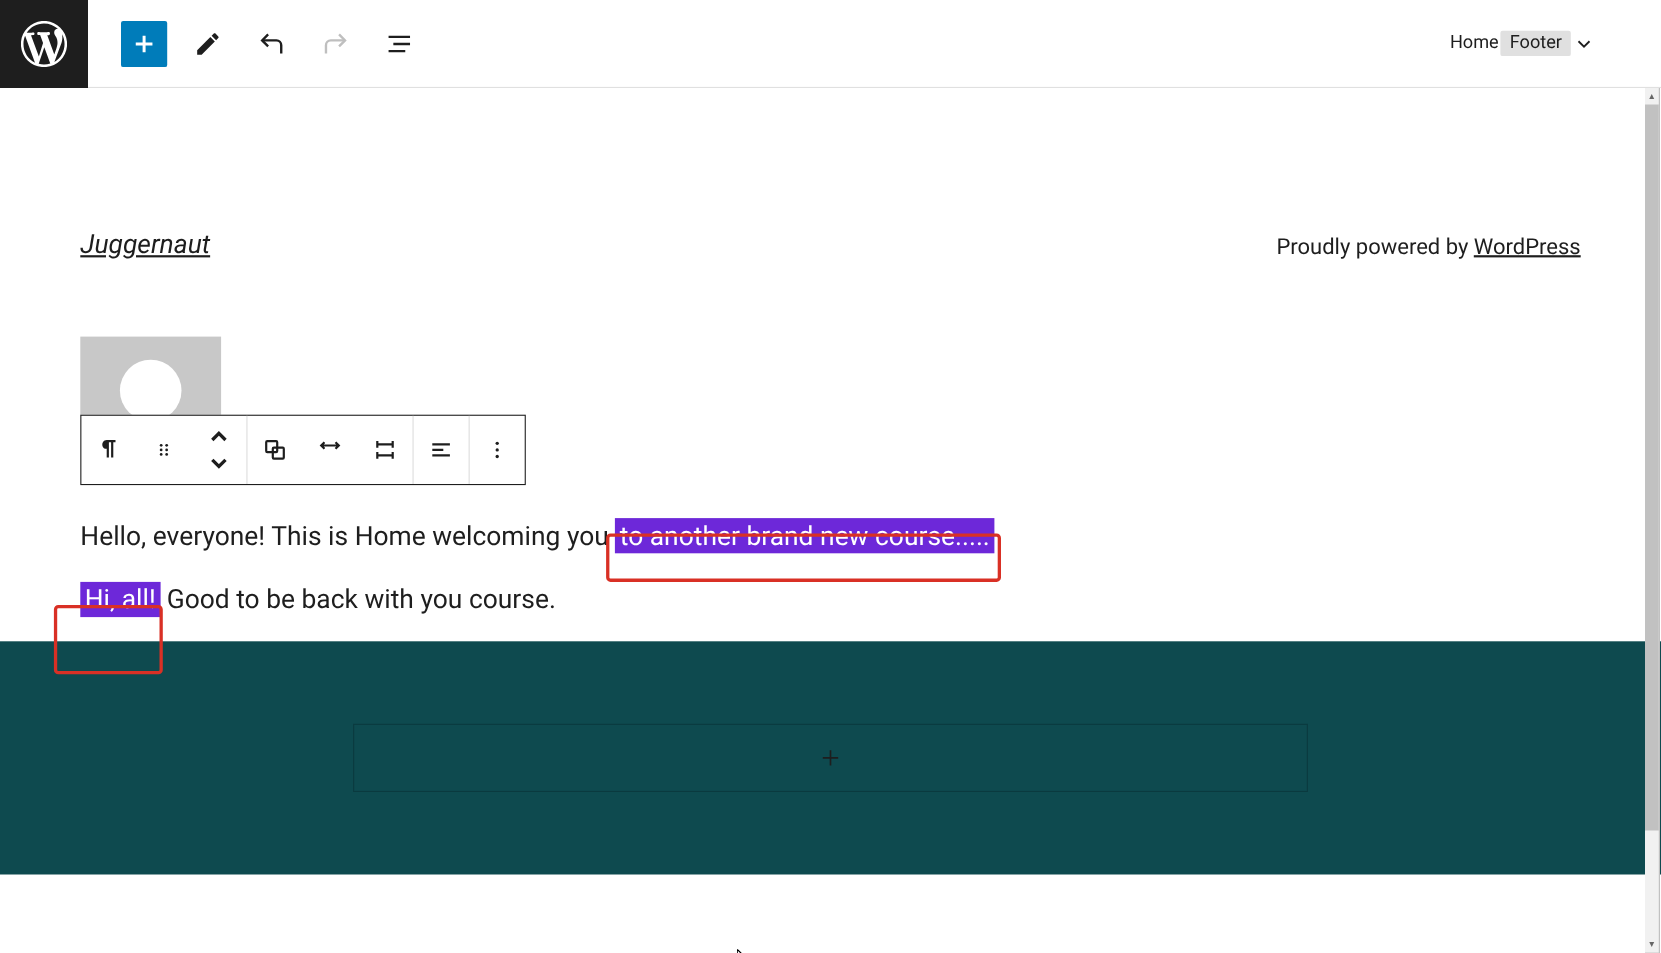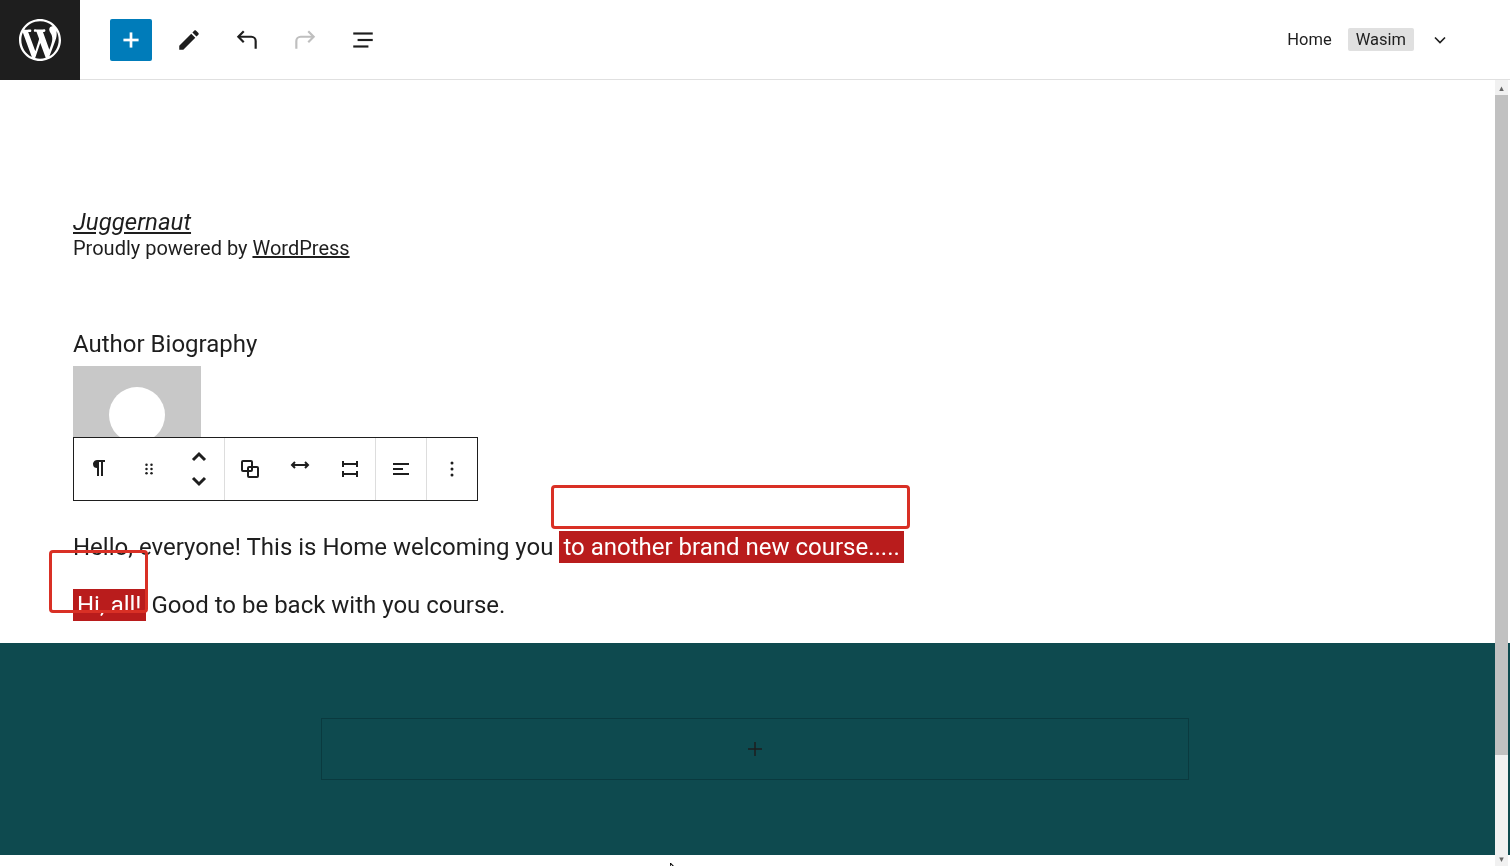--- a/index.html
+++ b/index.html
@@ -29,37 +29,36 @@
     .btn-square {
       width: 42px; height: 42px;
       display: flex; align-items: center; justify-content: center;
       cursor: pointer;
       color: #1e1e1e;
     }
     .btn-square.primary { background: #007cba; color: #fff; border-radius: 2px; }
     .btn-square.inactive { color: #bfbfbf; cursor: default; }
     .btn-square svg { width: 26px; height: 26px; }
     
-    .breadcrumb { font-size: 16.5px; color: #1e1e1e; display: flex; align-items: center; gap: 16px; }
+    .breadcrumb { font-size: 16.5px; color: #1e1e1e; display: flex; align-items: center; gap: 2px; }
     .breadcrumb-current { background: #e0e0e0; padding: 2px 8px; border-radius: 2px; }
     
     .canvas {
       position: relative;
       height: 786px;
       overflow-y: auto;
     }
     .canvas-inner { padding: 0 73px; }
     
     .footer-row {
       display: flex;
       justify-content: space-between;
-      align-items: flex-start;
+      align-items: flex-end;
       padding-top: 128px;
       padding-bottom: 70px;
-      flex-direction: column;
     }
     .site-link { font-style: italic; font-size: 24px; color: #1e1e1e; text-decoration: underline; }
     .powered-by { font-size: 20px; color: #1e1e1e; }
     .powered-by a { color: #1e1e1e; text-decoration: underline; }
     
     .author-bio-title { font-size: 24px; color: #1e1e1e; margin-bottom: 8px; font-weight: 400; }
     
     .avatar-box {
       width: 128px; height: 72px;
       background: #c8c8c8;
@@ -86,21 +85,21 @@
       color: #1e1e1e;
     }
     .bt-btn svg { width: 24px; height: 24px; }
     .bt-btn.small svg { width: 20px; height: 20px; }
     .bt-drag { display: flex; flex-direction: column; justify-content: center; }
     
     .para { font-size: 24px; color: #1e1e1e; line-height: 1.5; margin-top: 28px; }
     .para2 { font-size: 24px; color: #1e1e1e; line-height: 1.5; margin-top: 22px; }
     
     .highlight {
-      background: #b91c1c;
+      background: #6d28d9;
       color: #fff;
       padding: 2px 4px;
     }
     
     .redbox {
       position: absolute;
       border: 3px solid #d93025;
       border-radius: 4px;
       pointer-events: none;
     }
@@ -187,38 +186,37 @@
       <svg viewBox="0 0 24 24" fill="none" stroke="currentColor" stroke-width="2">
           <line x1="3" y1="6" x2="21" y2="6"></line>
           <line x1="7" y1="12" x2="21" y2="12"></line>
           <line x1="3" y1="18" x2="17" y2="18"></line>
         </svg>
     </div>
   </div>
   <div class="toolbar-right">
     <div class="breadcrumb">
       <span>Home</span>
-      <span class="breadcrumb-current">Wasim</span>
+      <span class="breadcrumb-current">Footer</span>
       <svg width="20" height="20" viewBox="0 0 24 24" fill="none" stroke="currentColor" stroke-width="2">
           <polyline points="6 9 12 15 18 9"></polyline>
         </svg>
     </div>
   </div>
 </div>
 
 <div class="canvas">
   <div class="canvas-inner">
     <div class="footer-row">
       <a class="site-link">Juggernaut</a>
       <div class="powered-by">
         <span>Proudly powered by </span><a href="#">WordPress</a>
       </div>
     </div>
 
-    <div class="author-bio-title">Author Biography</div>
     
     <div class="avatar-box">
       <div class="circle"></div>
     </div>
 
     
     <div class="block-toolbar">
       <div class="block-toolbar-group">
         <div class="bt-btn">
           <svg viewBox="0 0 24 24" fill="currentColor">

